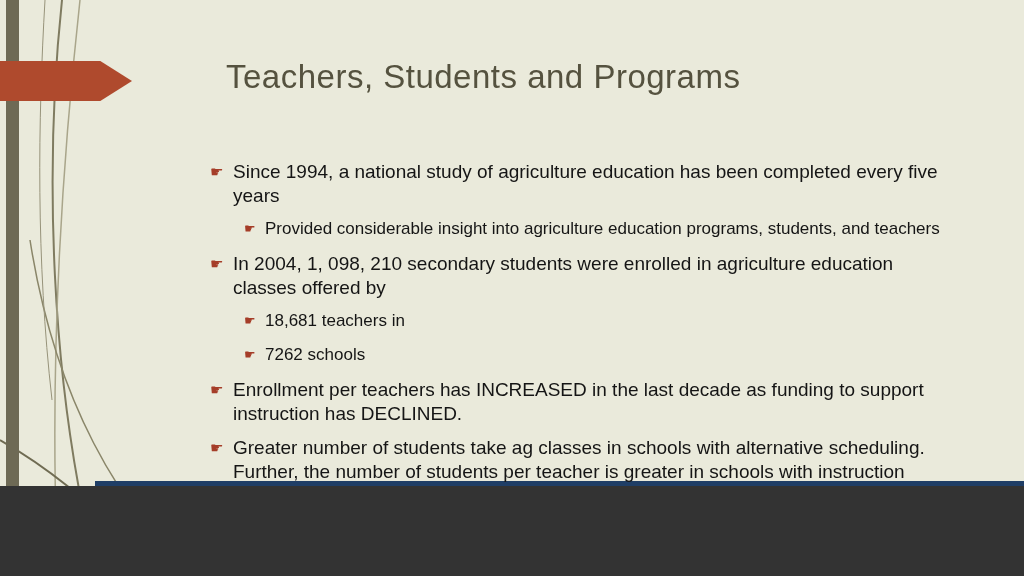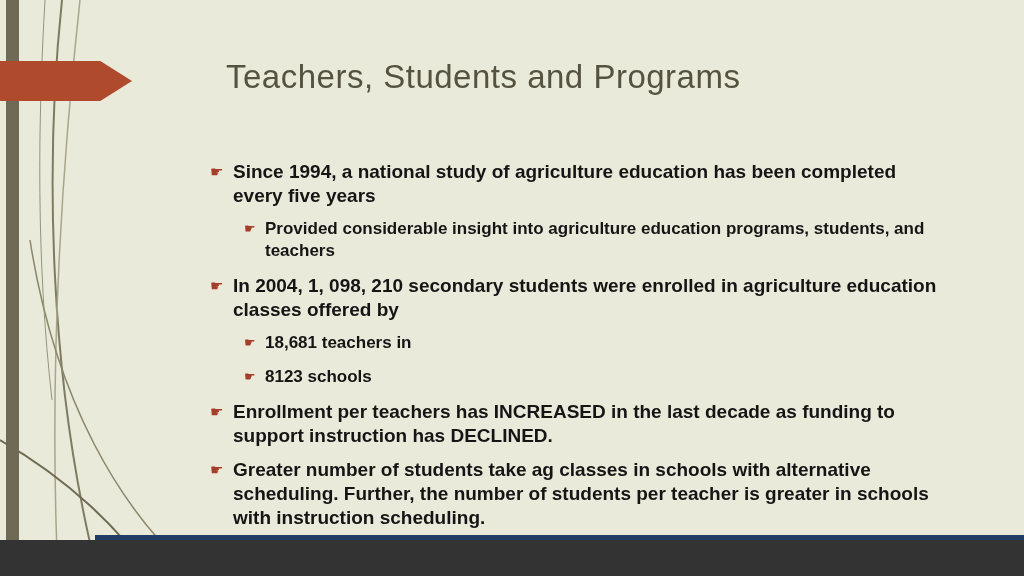--- a/index.html
+++ b/index.html
@@ -3,21 +3,21 @@
 <meta charset="utf-8">
 <style>
   html, body {
     margin: 0;
     padding: 0;
     background: #333;
   }
   .slide {
     position: relative;
     width: 1024px;
-    height: 540px;
+    height: 486px;
     background: #eaeadb;
     overflow: hidden;
     font-family: "Liberation Sans", sans-serif;
   }
   .stems {
     position: absolute;
     left: 0;
     top: 0;
     pointer-events: none;
   }
@@ -87,21 +87,20 @@
     font-size: 17px;
     line-height: 22px;
     margin: 0 0 12px 34px;
   }
   .lvl2 .bullet-icon {
     flex: 0 0 21px;
     font-size: 13px;
   }
   .bullet-text {
     flex: 1 1 auto;
-    font-weight: bold;
   }
 </style>
 </head>
 <body>
 
 <div class="slide">
 
   <svg class="stems" width="220" height="576" viewBox="0 0 220 576">
     <path d="M62,0 C45,160 48,380 98,576" stroke="#7f7b60" stroke-width="2" fill="none"></path>
     <path d="M80,0 C58,200 50,400 58,576" stroke="#a9a58a" stroke-width="1.5" fill="none"></path>
@@ -133,21 +132,21 @@
       <span class="bullet-text">In 2004, 1, 098, 210 secondary students were enrolled in agriculture education classes offered by</span>
     </div>
 
     <div class="bullet lvl2">
       <span class="bullet-icon">☛</span>
       <span class="bullet-text">18,681 teachers in</span>
     </div>
 
     <div class="bullet lvl2">
       <span class="bullet-icon">☛</span>
-      <span class="bullet-text">8123 schools</span>
+      <span class="bullet-text">7262 schools</span>
     </div>
 
     <div class="bullet lvl1">
       <span class="bullet-icon">☛</span>
       <span class="bullet-text">Enrollment per teachers has INCREASED in the last decade as funding to support instruction has DECLINED.</span>
     </div>
 
     <div class="bullet lvl1">
       <span class="bullet-icon">☛</span>
       <span class="bullet-text">Greater number of students take ag classes in schools with alternative scheduling. Further, the number of students per teacher is greater in schools with instruction scheduling.</span>

